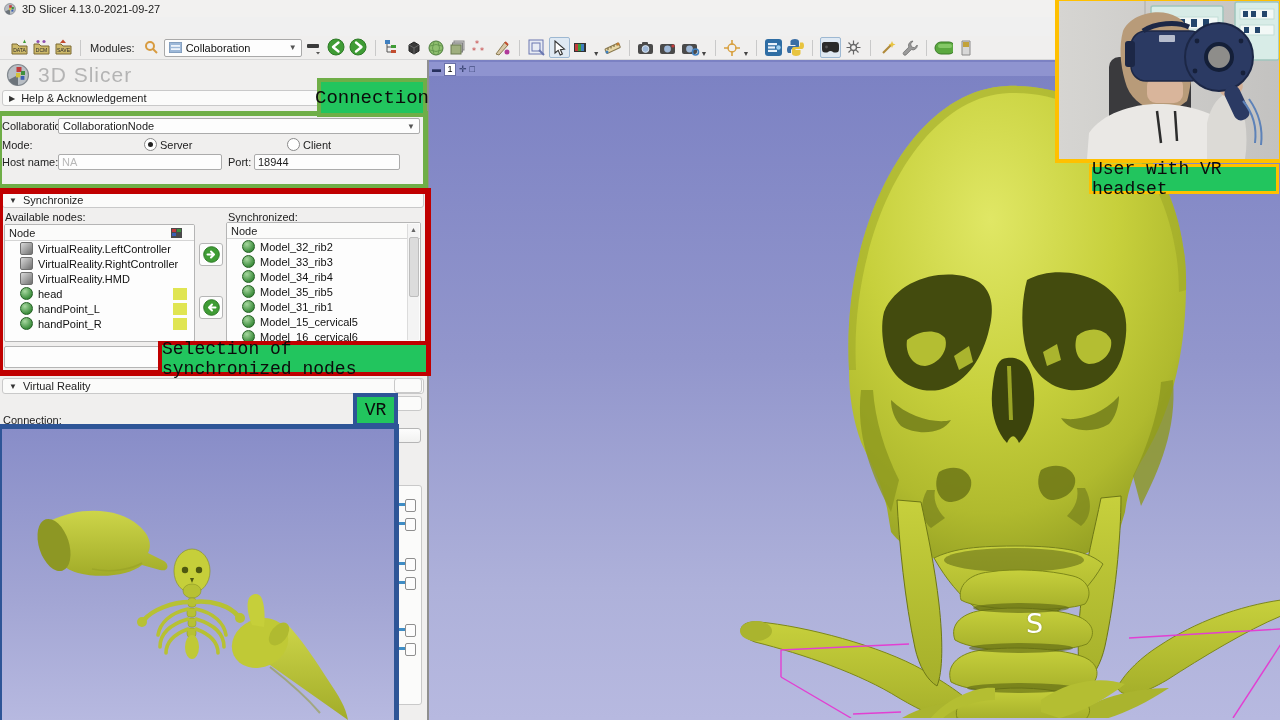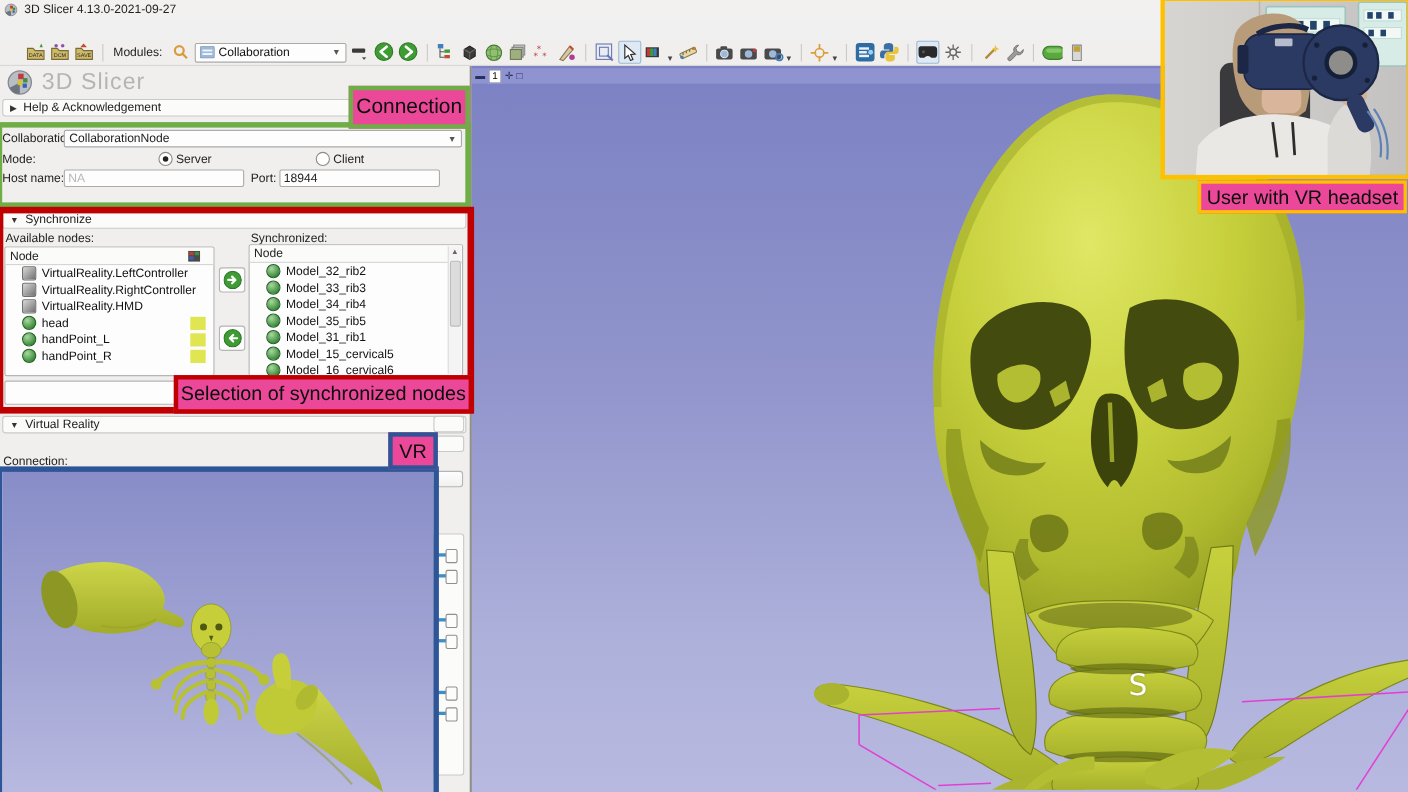--- a/index.html
+++ b/index.html
@@ -9,21 +9,21 @@
   
   #titlebar{position:absolute;left:0;top:0;width:1280px;height:17px;background:#f2f1f0;
             display:flex;align-items:center;gap:6px;padding-left:4px;box-sizing:border-box;}
   #titlebar .ttl{font-size:11px;color:#222;}
   #menubar{position:absolute;left:0;top:17px;width:1280px;height:19px;background:#f2f1f0;
            display:flex;align-items:center;gap:13px;padding-left:8px;box-sizing:border-box;}
   .menu-item{display:inline-block;color:#222;cursor:default;}
   .menu-item::first-letter{text-decoration:underline;}
   #toolbar{position:absolute;left:0;top:36px;width:1280px;height:24px;background:#f0efee;
            border-bottom:1px solid #d8d8d8;display:flex;align-items:center;gap:3px;
-           padding-left:23px;box-sizing:border-box;}
+           padding-left:10px;box-sizing:border-box;}
   .tb{width:19px;height:19px;display:flex;align-items:center;justify-content:center;flex:0 0 auto;}
   .tb.pressed{border:1px solid #9db8d2;background:#dfe9f3;border-radius:2px;}
   .tbsep{width:1px;height:16px;background:#c9c9c9;margin:0 4px;flex:0 0 auto;}
   .tbcaret{font-size:7px;color:#444;margin-left:-2px;align-self:flex-end;padding-bottom:2px;}
   #modules-label{margin:0 4px 0 2px;color:#222;}
   #module-combo{width:138px;height:18px;border:1px solid #a9a9a9;border-radius:2px;background:#fdfdfd;
                 display:flex;align-items:center;gap:4px;padding:0 4px;box-sizing:border-box;}
   #module-combo .cv{flex:1;}
   #module-combo .car{font-size:8px;color:#555;}
   
@@ -80,23 +80,23 @@
   .sbar .up{height:11px;display:flex;align-items:center;justify-content:center;font-size:7px;color:#666;}
   .sbar .thumb{position:absolute;left:1px;top:13px;width:8px;height:58px;background:#dcdcdc;
         border:1px solid #bdbdbd;border-radius:2px;}
   
   .mini-slider{position:absolute;width:26px;height:13px;}
   .mini-slider .trk{position:absolute;left:0;top:5px;width:12px;height:3px;background:#3f8dc5;}
   .mini-slider .hdl{position:absolute;left:9px;top:1px;width:9px;height:11px;background:#fcfcfc;
         border:1px solid #8f8f8f;border-radius:2px;}
   
   .annot-box{position:absolute;pointer-events:none;box-sizing:border-box;background:transparent;}
-  .annot-label{position:absolute;background:#ec4899;color:#0b0b0b;display:flex;align-items:center;
+  .annot-label{position:absolute;background:#22c55e;color:#0b0b0b;display:flex;align-items:center;
         justify-content:center;font-size:18px;box-sizing:border-box;pointer-events:none;
-        font-family:Liberation Sans, sans-serif;}
+        font-family:Liberation Mono, monospace;}
   
   #vr-preview{position:absolute;left:2px;top:429px;width:392px;height:291px;z-index:18;}
   #vr-border{left:-3px;top:424px;width:402px;height:302px;border:5px solid var(--blue);z-index:19;}
   #vr-label{left:353px;top:393px;width:45px;height:34px;border:4px solid var(--blue);z-index:21;}
   #green-border{left:-3px;top:111px;width:431px;height:78px;border:5px solid var(--green);z-index:20;}
   #green-label{left:317px;top:78px;width:110px;height:39px;border:4px solid var(--green);font-size:19px;z-index:21;}
   #red-border{left:-3px;top:188px;width:434px;height:188px;border:6px solid var(--red);z-index:20;}
   #red-label{left:158px;top:341px;width:272px;height:35px;border:4px solid var(--red);z-index:21;}
   #photo{position:absolute;left:1059px;top:1px;width:220px;height:158px;z-index:28;}
   #photo-border{left:1055px;top:-3px;width:228px;height:166px;border:4px solid var(--orange);z-index:29;}

